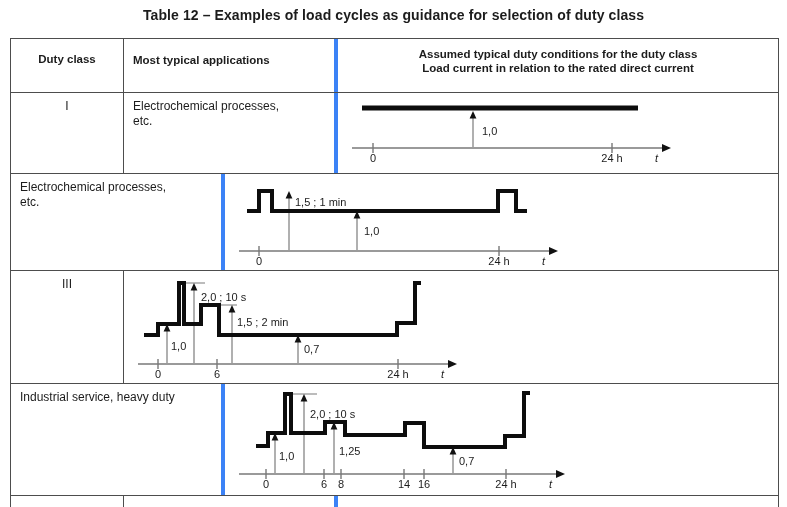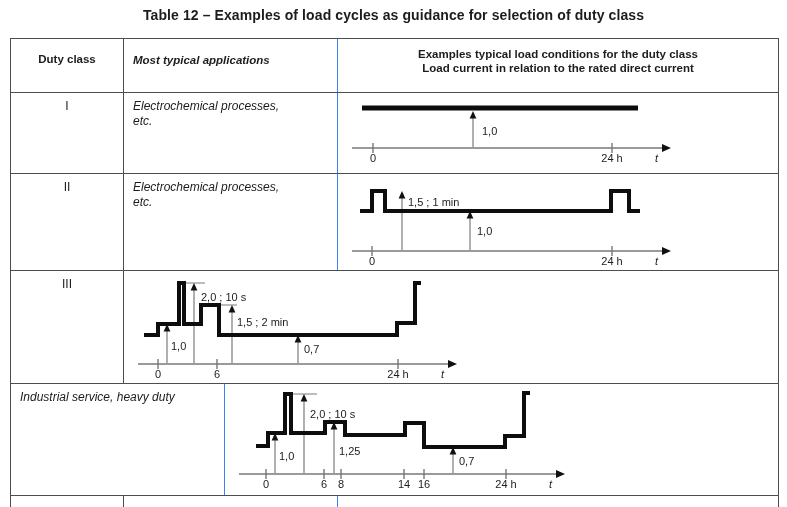--- a/index.html
+++ b/index.html
@@ -12,41 +12,41 @@
     font-weight:bold;font-size:14px;letter-spacing:.1px;
   }
   .tbl{
     position:absolute;left:10px;top:38px;width:769px;
     border:1px solid #4d4d4d;box-sizing:border-box;background:#ffffff;
   }
   .trow{display:flex;border-bottom:1px solid #4d4d4d;box-sizing:border-box;}
   .trow.partial{border-bottom:none;}
   .c1{width:113px;border-right:1px solid #4d4d4d;box-sizing:border-box;
       text-align:center;font-size:12px;padding-top:6px;}
-  .c2{width:214px;border-right:1px solid #3b82f6;box-sizing:border-box;
-      font-size:12px;line-height:14.5px;padding:6px 6px 0 9px;white-space:pre-line;font-style:italic;}
+  .c2{width:214px;border-right:4px solid #3b82f6;box-sizing:border-box;
+      font-size:12px;line-height:14.5px;padding:6px 6px 0 9px;white-space:pre-line;}
   .c3{width:440px;box-sizing:border-box;position:relative;}
   .thead{height:54px;justify-content:space-between;}
   .thead .c1,.thead .c2{font-weight:bold;font-size:11.5px;padding-top:14px;}
   .thead .c3{font-weight:bold;font-size:11.5px;text-align:center;padding-top:9px;line-height:13.5px;}
   svg{display:block;}
   svg text{font-family:"Liberation Sans",sans-serif;}
 </style>
 </head>
 <body>
 
 <div class="page">
   <div class="title">Table 12 – Examples of load cycles as guidance for selection of duty class</div>
 
   <div class="tbl">
     <div class="trow thead">
       <div class="c1">Duty class</div>
       <div class="c2">Most typical applications</div>
       <div class="c3">
-        <div>Examples typical load conditions for the duty class</div>
+        <div>Assumed typical duty conditions for the duty class</div>
         <div>Load current in relation to the rated direct current</div>
       </div>
     </div>
 
     <div class="trow" style="height:81px">
       <div class="c1">I</div>
       <div class="c2">Electrochemical processes,
 etc.</div>
       <div class="c3">
         <svg width="440" height="80">
@@ -59,21 +59,20 @@
             <text x="274" y="69" text-anchor="middle" font-size="11" fill="#1c1c1c">24 h</text>
             <text x="317" y="69" font-size="11" font-style="italic" fill="#1c1c1c">t</text>
             <polyline points="24,15 300,15" fill="none" stroke="#0d0d0d" stroke-width="5" stroke-linejoin="miter"></polyline>
             <polygon points="135,18 131.6,25.5 138.4,25.5" fill="#111111"></polygon>
             <text x="144" y="42" font-size="11" fill="#1c1c1c">1,0</text>
           </svg>
       </div>
     </div>
 
     <div class="trow" style="height:97px">
-      <div class="c1">II</div>
       <div class="c2">Electrochemical processes,
 etc.</div>
       <div class="c3">
         <svg width="440" height="96">
             <line x1="64" y1="76" x2="64" y2="20" stroke="#8f8f8f" stroke-width="1.4"></line>
             <line x1="132" y1="76" x2="132" y2="40" stroke="#8f8f8f" stroke-width="1.4"></line>
             <line x1="14" y1="77" x2="325" y2="77" stroke="#787878" stroke-width="1.4"></line>
             <polygon points="324,73 324,81 333,77" fill="#111111"></polygon>
             <line x1="34" y1="72" x2="34" y2="82" stroke="#787878" stroke-width="1.4"></line>
             <text x="34" y="91" text-anchor="middle" font-size="11" fill="#1c1c1c">0</text>

